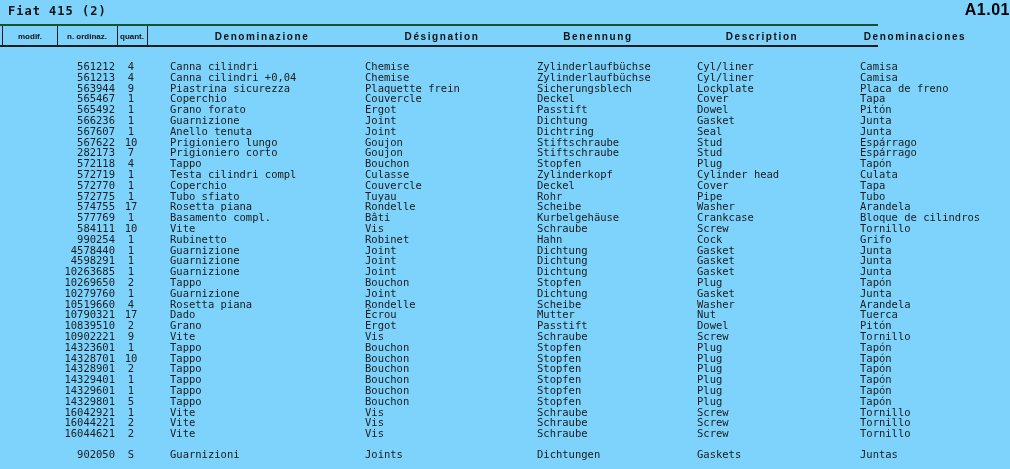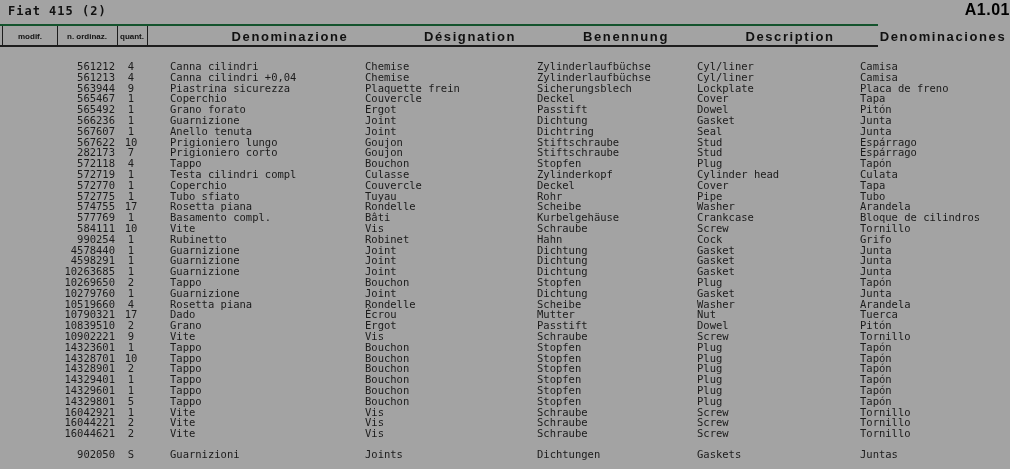--- a/index.html
+++ b/index.html
@@ -1,20 +1,20 @@
 <!DOCTYPE html>
 <html><head>
 <meta charset="utf-8">
 <style>
   html,body{margin:0;padding:0;}
   .page{
     position:relative;
     width:1010px;
     height:469px;
-    background:#a3a3a3;
+    background:#7dd3fc;
     overflow:hidden;
     font-family:"DejaVu Sans Mono", monospace;
     color:#1b1b1b;
   }
   .doc-title{
     position:absolute;
     top:4px;left:8px;
     font:bold 12px "DejaVu Sans Mono", monospace;
     letter-spacing:1px;
     color:#111;
@@ -35,23 +35,22 @@
   }
   .thead .hlabel{
     position:absolute;
     top:50%;
     transform:translate(-50%,-50%);
     font:bold 8px "Liberation Sans", sans-serif;
     white-space:nowrap;
     color:#111;
   }
   .thead .hlabel.wide{
-    font-size:13px;
+    font-size:10px;
     letter-spacing:1.6px;
-    margin-left:28px;
   }
   .vline{
     position:absolute;
     top:0;bottom:0;
     width:1px;
     background:#1d1d1d;
   }
   .tbody{
     position:absolute;
     top:61px;left:0;

